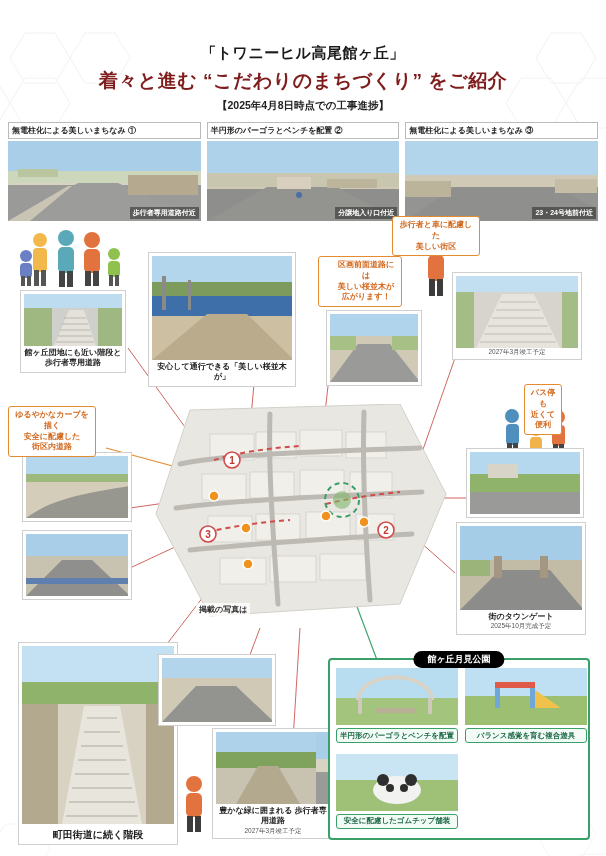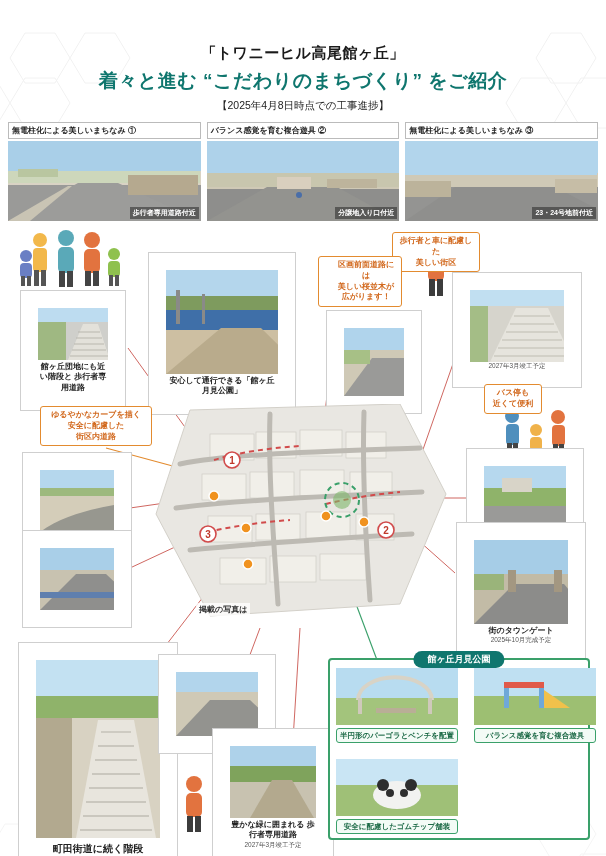--- a/index.html
+++ b/index.html
@@ -29,25 +29,25 @@
   
   .header {
     position: absolute; top: 14px; left: 0; width: 606px;
     text-align: center;
   }
   .title-1 {
     font-size: 15px; font-weight: bold; color: #1a1a1a;
     letter-spacing: 0.5px; line-height: 1.5;
   }
   .title-2 {
-    font-size: 19px; font-weight: bold; color: #0f766e;
+    font-size: 19px; font-weight: bold; color: #7f1d1d;
     letter-spacing: 0.5px; line-height: 1.5; margin-top: 2px;
   }
   .title-3 {
-    font-size: 10.5px; font-weight: normal; color: #222;
+    font-size: 10.5px; font-weight: bold; color: #222;
     margin-top: 4px;
   }
 
   
   .toprow {
     position: absolute; top: 94px; left: 8px; width: 590px;
     display: flex; gap: 6px;
   }
   .topcard { width: 224px; }
   .topcard .cap {
@@ -80,21 +80,21 @@
   .ph-sand { background: linear-gradient(#c7e3f3 0 38%, #cfc5a6 38% 100%); }
   .ph-pergola { background: linear-gradient(#b8dcf0 0 42%, #a3c47c 42% 100%); }
 
   
   .thumb { position: absolute; }
   .thumb .cap {
     font-size: 8px; font-weight: bold; color: #222;
     text-align: center; margin-top: 2px; line-height: 1.3;
   }
   .thumb .cap .sub { font-weight: normal; font-size: 6.5px; color: #555; display:block;}
-  .framed { border: 1px solid #cfcfcf; background: #fff; padding: 17px; }
+  .framed { border: 1px solid #cfcfcf; background: #fff; padding: 3px; }
 
   
   .callout {
     position: absolute;
     font-size: 8px; font-weight: bold; line-height: 1.35;
     border: 1.4px solid #e38b2f; color: #d2691e;
     background: #fff; border-radius: 3px; padding: 3px 4px;
     text-align: center;
   }
   .maplabel {
@@ -103,26 +103,26 @@
     background: rgba(255,255,255,0.8); padding: 1px 3px;
   }
 
   
   .parkbox {
     position: absolute; left: 328px; top: 630px; width: 262px; height: 182px;
     border: 2px solid #3aa06a; border-radius: 4px; background: #fff;
   }
   .parkhead {
     position: absolute; left: 50%; top: -9px; transform: translateX(-50%);
-    background: #0f766e; color: #fff; font-size: 9px; font-weight: bold;
+    background: #000000; color: #fff; font-size: 9px; font-weight: bold;
     padding: 2px 14px; border-radius: 9px; white-space: nowrap;
   }
   .parkgrid {
     position: absolute; inset: 8px 6px 6px 6px;
-    display: grid; grid-template-columns: 1fr 1fr; gap: 16px;
+    display: grid; grid-template-columns: 1fr 1fr; gap: 7px;
   }
   .parkcell { display: flex; flex-direction: column; }
   .parkcell .ph { height: 57px; width: 100%; }
   .parkcell .pcap {
     font-size: 7.5px; font-weight: bold; color: #1e6b48;
     text-align: center; border: 1px solid #3aa06a; border-radius: 3px;
     margin-top: 3px; padding: 1.5px 1px; background: #f3fbf6;
   }
 
   
@@ -173,21 +173,21 @@
           <rect x="0" y="30" width="192" height="12" fill="#cdd7bb"></rect>
           <polygon points="0,80 70,42 110,42 192,80" fill="#9c9c9a"></polygon>
           <polygon points="0,80 60,45 64,45 22,80" fill="#c9c4b4"></polygon>
           <rect x="120" y="34" width="70" height="20" fill="#b5a98f"></rect>
           <rect x="10" y="28" width="40" height="8" fill="#b9c6a0"></rect>
         </svg>
         <div class="label">歩行者専用道路付近</div>
       </div>
     </div>
     <div class="topcard">
-      <div class="cap">バランス感覚を育む複合遊具 ②</div>
+      <div class="cap">半円形のパーゴラとベンチを配置 ②</div>
       <div class="photo h80 ph-road2">
         <svg width="192" height="80" viewBox="0 0 192 80">
           <rect x="0" y="0" width="192" height="32" fill="#aed2ea"></rect>
           <rect x="0" y="32" width="192" height="14" fill="#c8c6ae"></rect>
           <polygon points="0,80 60,46 130,46 192,80" fill="#93938f"></polygon>
           <rect x="70" y="36" width="34" height="12" fill="#d9cfbe"></rect>
           <rect x="120" y="38" width="50" height="9" fill="#bdb49c"></rect>
           <circle cx="92" cy="54" r="3" fill="#4a6ea8"></circle>
         </svg>
         <div class="label">分譲地入り口付近</div>
@@ -314,21 +314,21 @@
       <svg width="142" height="104" viewBox="0 0 142 104">
         <rect width="142" height="104" fill="#cdbfa2"></rect>
         <rect x="0" y="0" width="142" height="30" fill="#b4d6ec"></rect>
         <rect x="0" y="26" width="142" height="18" fill="#7e9b5e"></rect>
         <rect x="0" y="40" width="142" height="20" fill="#3f6fa8"></rect>
         <polygon points="0,104 55,58 95,58 142,104" fill="#b9ab8c"></polygon>
         <rect x="10" y="20" width="4" height="34" fill="#8a8a88"></rect>
         <rect x="36" y="24" width="3" height="30" fill="#8a8a88"></rect>
       </svg>
     </div>
-    <div class="cap">安心して通行できる「館ヶ丘月見公園」</div>
+    <div class="cap">安心して通行できる「美しい桜並木が」</div>
   </div>
 
   <div class="thumb framed" style="left:452px; top:244px; width:130px;">
     <div class="photo ph-stairs" style="height:72px;">
       <svg width="124" height="72" viewBox="0 0 124 72">
         <rect width="124" height="72" fill="#d6d4cc"></rect>
         <rect x="0" y="0" width="124" height="16" fill="#c1dff1"></rect>
         <polygon points="20,72 46,18 78,18 104,72" fill="#e6e4dd"></polygon>
         <g stroke="#bdbbb2" stroke-width="1.2">
           <line x1="24" y1="66" x2="100" y2="66"></line>
@@ -452,29 +452,29 @@
         <polygon points="20,72 42,34 62,34 84,72" fill="#b3a98e"></polygon>
       </svg>
     </div>
     <div class="cap">豊かな緑に囲まれる
 歩行者専用道路</div>
     <div class="cap" style="margin-top:0;">
         <span class="sub">2027年3月竣工予定</span>
       </div>
   </div>
 
-  <div class="callout" style="left:40px; top:378px; width:112px; white-space:pre-line;">ゆるやかなカーブを描く
+  <div class="callout" style="left:8px; top:378px; width:88px; white-space:pre-line;">ゆるやかなカーブを描く
 安全に配慮した
 街区内道路</div>
-  <div class="callout" style="left:392px; top:204px; width:88px; white-space:pre-line;">歩行者と車に配慮した
+  <div class="callout" style="left:392px; top:188px; width:88px; white-space:pre-line;">歩行者と車に配慮した
 美しい街区</div>
   <div class="callout" style="left:318px; top:228px; width:84px; white-space:pre-line;padding-left:16px;">区画前面道路には
 美しい桜並木が
 広がります！</div>
-  <div class="callout" style="left:484px; top:356px; width:58px; white-space:pre-line;font-family:Liberation Mono, monospace;">バス停も
+  <div class="callout" style="left:524px; top:356px; width:38px; white-space:pre-line;font-family:Liberation Mono, monospace;">バス停も
 近くて便利</div>
 
   <svg style="position:absolute;left:150px;top:376px;" width="302" height="222">
     <polygon points="40,6 250,0 296,90 250,200 60,212 6,110" fill="#e9e7e2" stroke="#d3d0c9"></polygon>
     <g fill="#f1efe9" stroke="#cfcdc6" stroke-width="0.7">
       <rect x="60" y="30" width="44" height="26"></rect>
         <rect x="106" y="28" width="40" height="26"></rect>
       <rect x="150" y="26" width="42" height="26"></rect>
         <rect x="196" y="28" width="40" height="26"></rect>
       <rect x="52" y="70" width="44" height="26"></rect>

